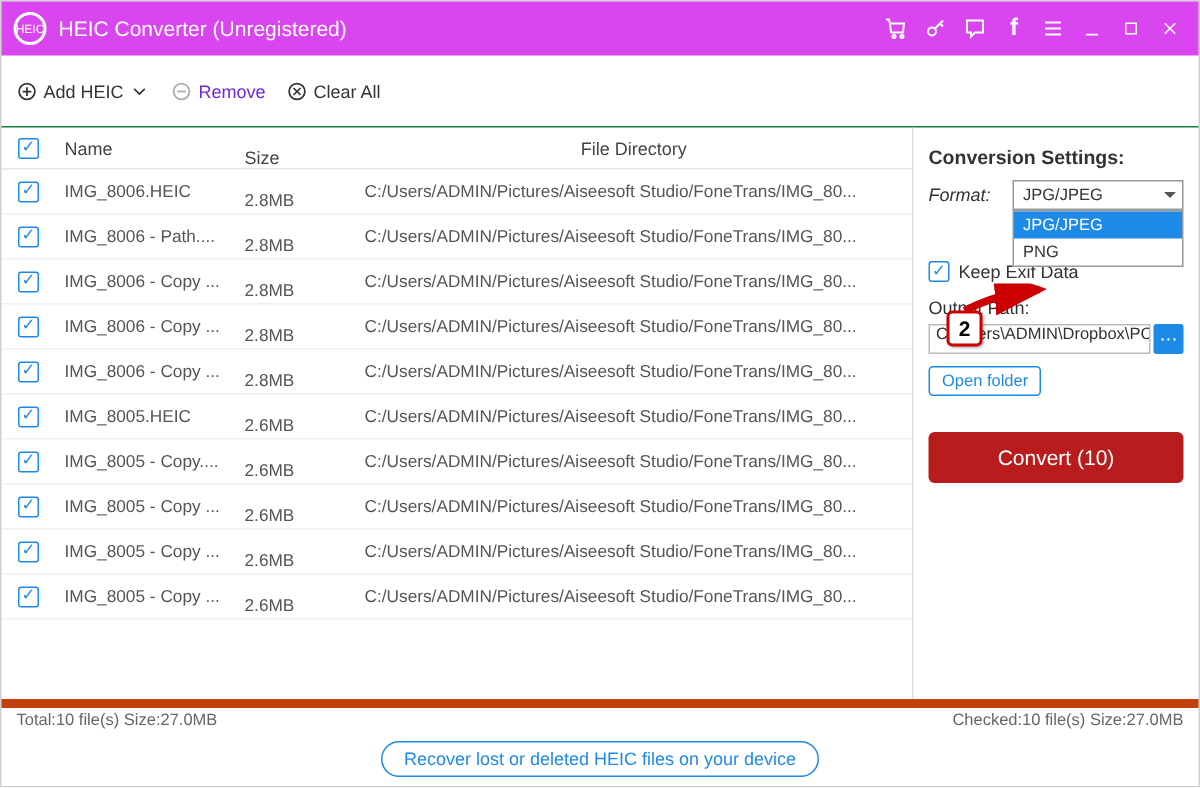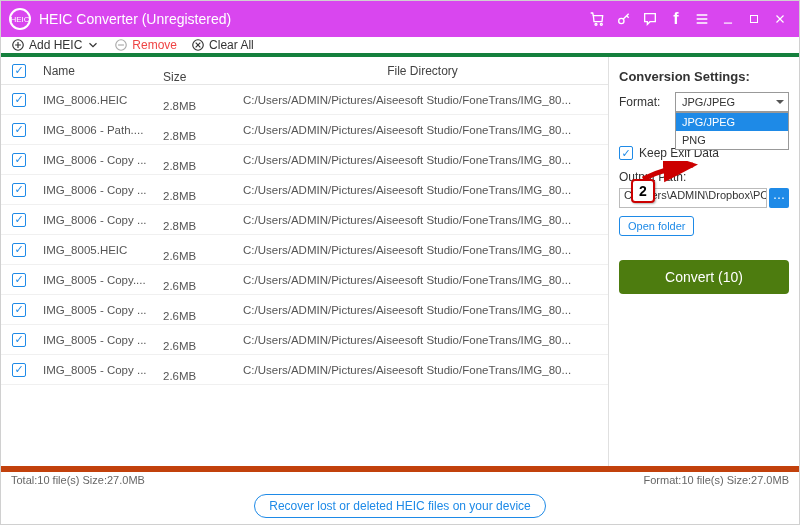--- a/index.html
+++ b/index.html
@@ -6,23 +6,23 @@
   html, body { width: 800px; height: 525px; overflow: hidden; background: #fff; }
   .root { width: 800px; height: 525px; border: 1px solid #d0d0d0; display: flex; flex-direction: column; }
   
   .titlebar { height: 36px; background: #d946ef; color: #fff; display: flex; align-items: center; padding: 0 6px 0 8px; }
   .titlebar .logo { width: 22px; height: 22px; border: 2px solid #fff; border-radius: 50%; display: flex; align-items: center; justify-content: center; font-size: 8px; margin-right: 8px; }
   .titlebar .titletext { font-size: 14px; flex: 0 0 auto; }
   .titlebar .spacer { flex: 1; }
   .titlebar .ticon { width: 26px; height: 26px; display: flex; align-items: center; justify-content: center; font-size: 15px; cursor: pointer; }
   .titlebar svg { stroke: #fff; fill: none; }
   
-  .toolbar { height: 20px; display: flex; align-items: center; padding: 0 10px; border-bottom: 4px solid #15803d; font-size: 12px; color: #333; }
+  .toolbar { height: 48px; display: flex; align-items: center; padding: 0 10px; border-bottom: 1px solid #15803d; font-size: 12px; color: #333; }
   .tbtn { display: flex; align-items: center; gap: 4px; margin-right: 14px; cursor: pointer; }
-  .tbtn.disabled { color: #ef4444; cursor: default; }
+  .tbtn.disabled { color: #6d28d9; cursor: default; }
   .tbtn svg { width: 14px; height: 14px; }
   
   .main { flex: 1; display: flex; min-height: 0; }
   .left { flex: 1; border-right: 1px solid #e0e0e0; display: flex; flex-direction: column; min-width: 0; }
   .right { width: 190px; padding: 8px 10px; font-size: 12px; color: #333; }
   
   .thead { height: 28px; display: flex; align-items: center; border-bottom: 1px solid #e6e6e6; font-size: 12px; color: #444; }
   .thead > div, .trow > div { padding: 0 6px; }
   .c-chk { width: 36px; display: flex; align-items: center; justify-content: center; }
   .c-name { width: 120px; }
@@ -34,34 +34,34 @@
   .trow .c-name, .trow .c-path { white-space: nowrap; overflow: hidden; text-overflow: ellipsis; }
   
   .status { height: 22px; border-top: 6px solid #c2410c; display: flex; align-items: center; font-size: 11px; color: #666; padding: 0 10px; }
   .status .mid { flex: 1; }
   
   .footer { height: 36px; display: flex; align-items: center; justify-content: center; }
   .footer .pill { border: 1px solid #1e8ae7; color: #1e8ae7; border-radius: 14px; padding: 4px 14px; font-size: 12px; cursor: pointer; }
   
   .right .title { font-size: 13px; font-weight: 600; padding: 4px 0 8px; }
   .right .row { display: flex; align-items: center; margin-bottom: 8px; }
-  .right .lbl { width: 56px; }
+  .right .lbl { width: 56px; font-style: italic; }
   .select { position: relative; flex: 1; }
   .selbox { border: 1px solid #999; height: 20px; display: flex; align-items: center; padding: 0 18px 0 6px; font-size: 11px; position: relative; background: #fff; }
   .selbox:after { content: ""; position: absolute; right: 4px; top: 7px; border: 4px solid transparent; border-top-color: #555; }
   .dropdown { position: absolute; top: 20px; left: 0; right: 0; border: 1px solid #999; background: #fff; z-index: 5; }
   .dropdown .opt { height: 18px; display: flex; align-items: center; padding: 0 6px; font-size: 11px; }
   .dropdown .opt.sel { background: #1e8ae7; color: #fff; }
   .chk-line { display: flex; align-items: center; gap: 6px; margin: 34px 0 10px; }
   .lbl2 { margin-bottom: 4px; }
   .path-row { display: flex; align-items: center; gap: 2px; margin-bottom: 8px; }
   .path-row .pathinput { flex: 1; border: 1px solid #bbb; height: 20px; padding: 0 4px; font-size: 11px; overflow: hidden; white-space: nowrap; }
   .path-row .browse { width: 20px; height: 20px; background: #1e8ae7; color: #fff; display: flex; align-items: center; justify-content: center; font-size: 12px; border-radius: 2px; cursor: pointer; }
   .openfolder { border: 1px solid #1e8ae7; color: #1e8ae7; padding: 3px 8px; font-size: 11px; border-radius: 3px; cursor: pointer; display: inline-block; }
-  .convert { margin-top: 24px; background: #4d7c0f; color: #fff; height: 34px; border-radius: 4px; display: flex; align-items: center; justify-content: center; font-size: 14px; cursor: pointer; }
+  .convert { margin-top: 24px; background: #b91c1c; color: #fff; height: 34px; border-radius: 4px; display: flex; align-items: center; justify-content: center; font-size: 14px; cursor: pointer; }
   
   .arrow { position: absolute; left: 638px; top: 104px; width: 60px; height: 22px; z-index: 20; pointer-events: none; }
   .badge2 { position: absolute; left: 630px; top: 122px; width: 24px; height: 24px; background: #fff; border: 2px solid #c00; border-radius: 4px; display: flex; align-items: center; justify-content: center; font-weight: 700; font-size: 14px; color: #000; z-index: 21; pointer-events: none; box-shadow: 1px 1px 2px rgba(0,0,0,.3); }
   .relwrap { position: relative; flex: 1; display: flex; flex-direction: column; min-height: 0; }
 </style>
 </head>
 <body>
 
 <div class="root">
 
@@ -270,19 +270,19 @@
           </marker>
         </defs>
     <path d="M4 18 Q 28 6 54 4" stroke="#c00" stroke-width="5" fill="none" marker-end="url(#ah)"></path>
   </svg>
   <div class="badge2">2</div>
   </div>
 
   <div class="status">
     <span>Total:10 file(s) Size:27.0MB</span>
     <span class="mid"></span>
-    <span>Format:10 file(s) Size:27.0MB</span>
+    <span>Checked:10 file(s) Size:27.0MB</span>
   </div>
 
   <div class="footer">
     <div class="pill">Recover lost or deleted HEIC files on your device</div>
   </div>
 </div>
 
 </body></html>

